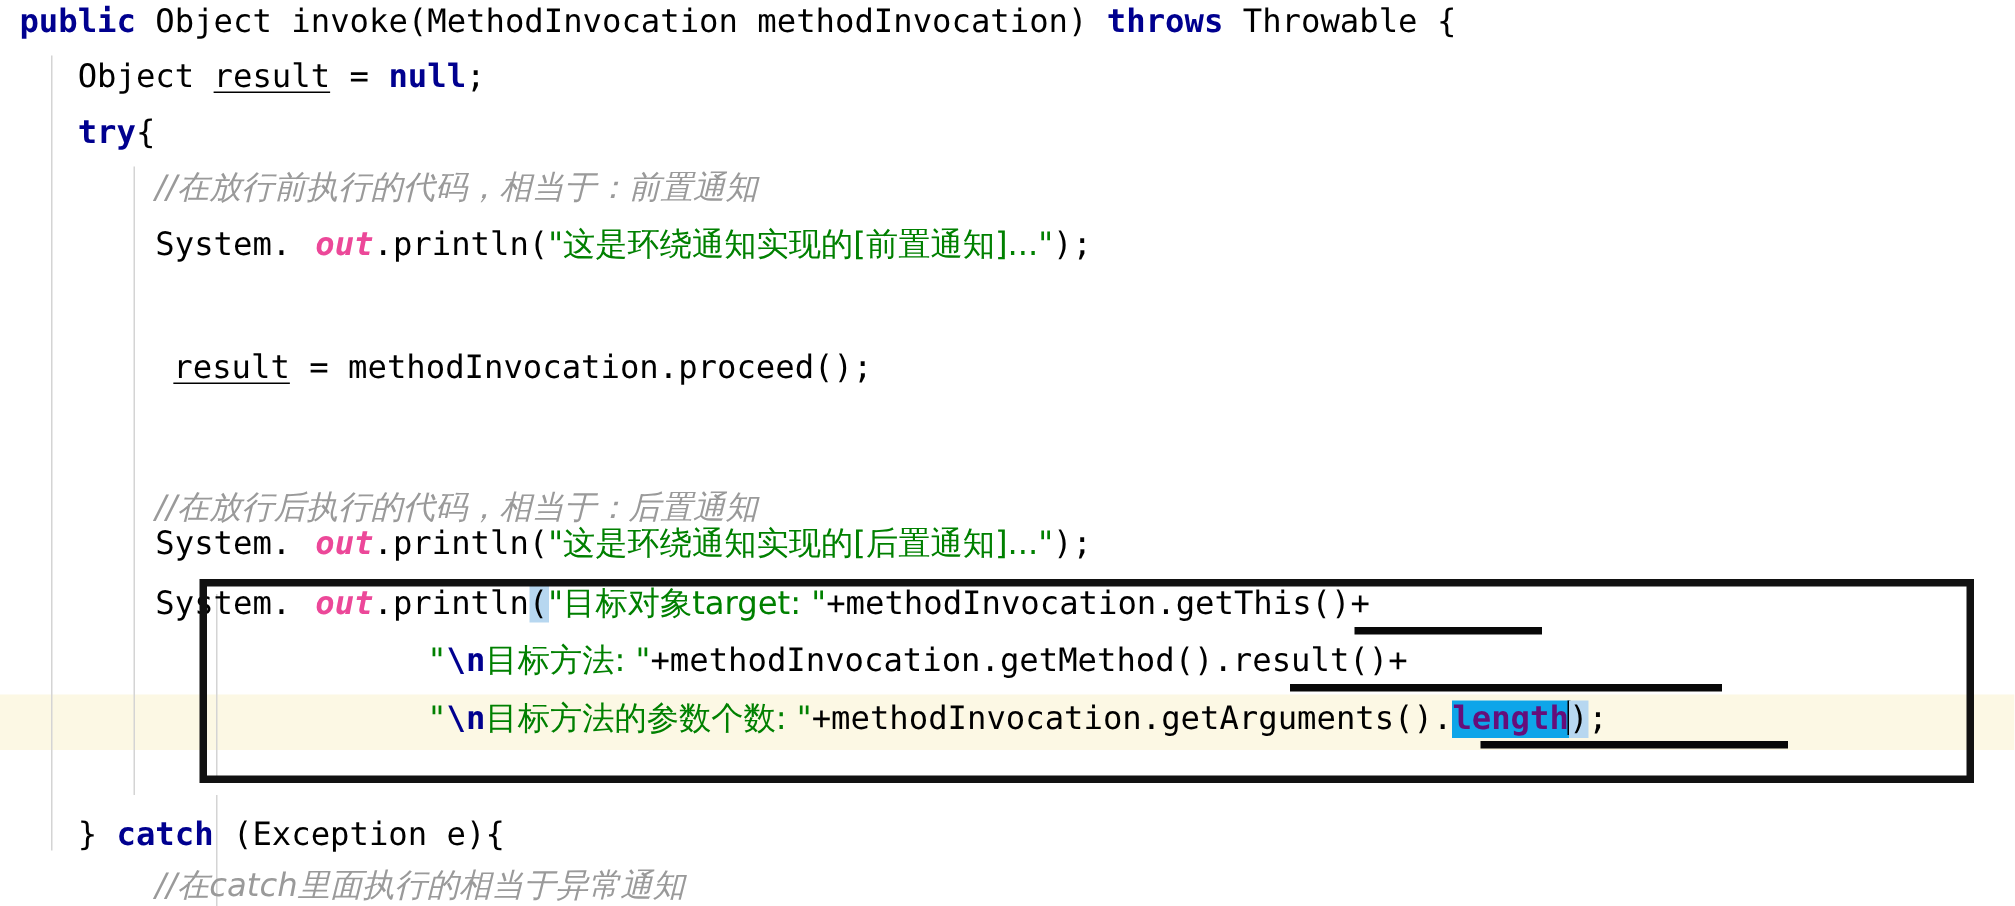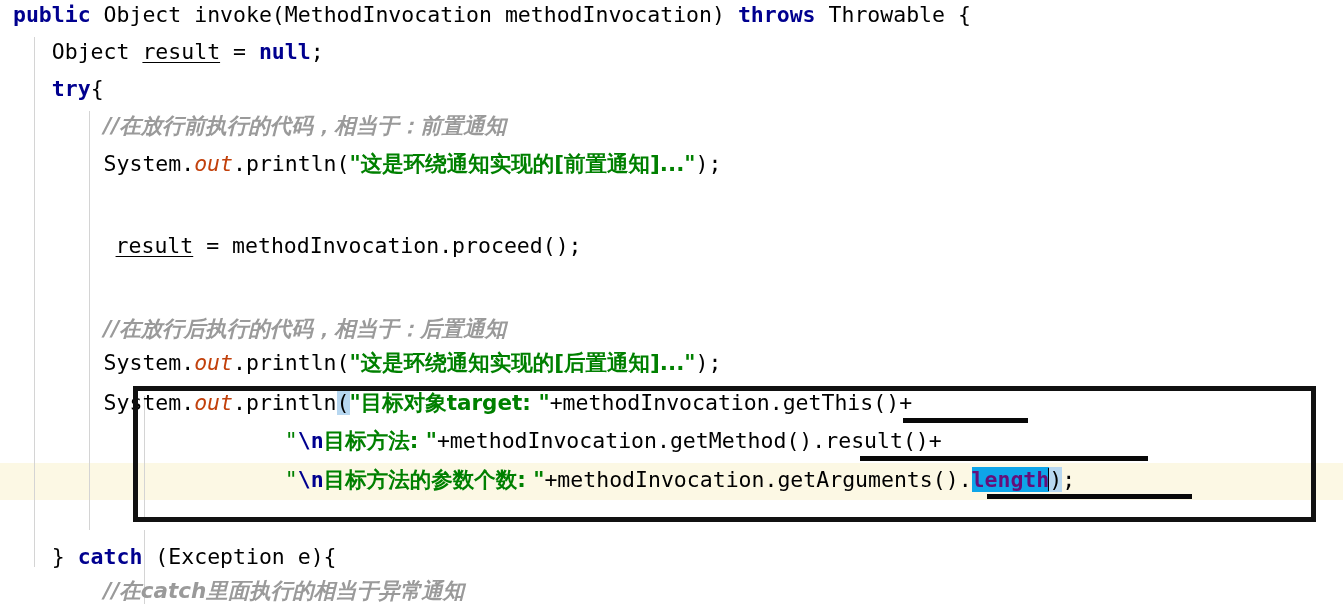--- a/index.html
+++ b/index.html
@@ -67,40 +67,40 @@
     color:#000000;
     letter-spacing:0px;
   }
   .line span { white-space:pre; }
 
   
   .kw      { color:#00008f; font-weight:bold; }
   .plain   { color:#000000; }
   .str     { color:#008000; }
   .esc     { color:#00008f; font-weight:bold; }
-  .field   { color:#c2410c; font-style:italic; font-weight:normal; }
+  .field   { color:#ec4899; font-style:italic; font-weight:bold;margin-left:16px; }
   .const   { color:#660e7a; font-weight:bold; }
   .comment { color:#9a9a9a; font-style:italic; }
   .local   { text-decoration:underline; text-decoration-thickness:1px; text-underline-offset:3px; }
   .brk     { background:#b7d7f0; }
   .sel     { background:#0ea5e9; }
 
   .caret {
     display:inline-block;
     width:2px;
     height:23px;
     background:#000000;
     vertical-align:-4px;
     margin:0 -1px;
   }
 
   
   .cn {
     font-family:"DejaVu Sans","Liberation Sans",sans-serif;
-    font-weight:bold;
+    font-weight:normal;
   }
 </style>
 </head>
 <body>
 
 <div id="editor">
 
   <div class="caret-line" style="top:463px;"></div>
 
   <div class="guide" style="left:34px; top:37px; height:530px;"></div>
@@ -120,21 +120,21 @@
 
   <div class="line" style="top:70px;"><span class="plain">    </span><span class="kw">try</span><span class="plain">{</span></div>
 
   <div class="line" style="top:107px;"><span class="plain">        </span><span class="comment cn">//在放行前执行的代码，相当于：前置通知</span></div>
 
   <div class="line" style="top:145px;"><span class="plain">        </span><span class="plain">System.</span><span class="field">out</span><span class="plain">.println(</span><span class="str cn">"这是环绕通知实现的[前置通知]..."</span><span class="plain">);</span></div>
 
 
   <div class="line" style="top:227px;margin-left:12px;"><span class="plain">        </span><span class="plain local">result</span><span class="plain"> = methodInvocation.proceed();</span></div>
 
-  <div class="line" style="top:310px;"><span class="plain">        </span><span class="comment cn">//在放行后执行的代码，相当于：后置通知</span></div>
+  <div class="line" style="top:320px;"><span class="plain">        </span><span class="comment cn">//在放行后执行的代码，相当于：后置通知</span></div>
 
   <div class="line" style="top:344px;"><span class="plain">        </span><span class="plain">System.</span><span class="field">out</span><span class="plain">.println(</span><span class="str cn">"这是环绕通知实现的[后置通知]..."</span><span class="plain">);</span></div>
 
   <div class="line" style="top:384px;"><span class="plain">        </span><span class="plain">System.</span><span class="field">out</span><span class="plain">.println</span><span class="plain brk">(</span><span class="str cn">"目标对象target: "</span><span class="plain">+methodInvocation.getThis()+</span></div>
 
   <div class="line" style="top:422px;"><span class="plain">                      </span><span class="str">"</span><span class="esc">\n</span><span class="str cn">目标方法: "</span><span class="plain">+methodInvocation.getMethod().result()+</span></div>
 
   <div class="line" style="top:461px;"><span class="plain">                      </span><span class="str">"</span><span class="esc">\n</span><span class="str cn">目标方法的参数个数: "</span><span class="plain">+methodInvocation.getArguments().</span><span class="const sel">length</span><span class="caret"></span><span class="plain brk">)</span><span class="plain">;</span></div>
 
   <div class="line" style="top:538px;"><span class="plain">    </span><span class="plain">} </span><span class="kw">catch</span><span class="plain"> (Exception e){</span></div>

